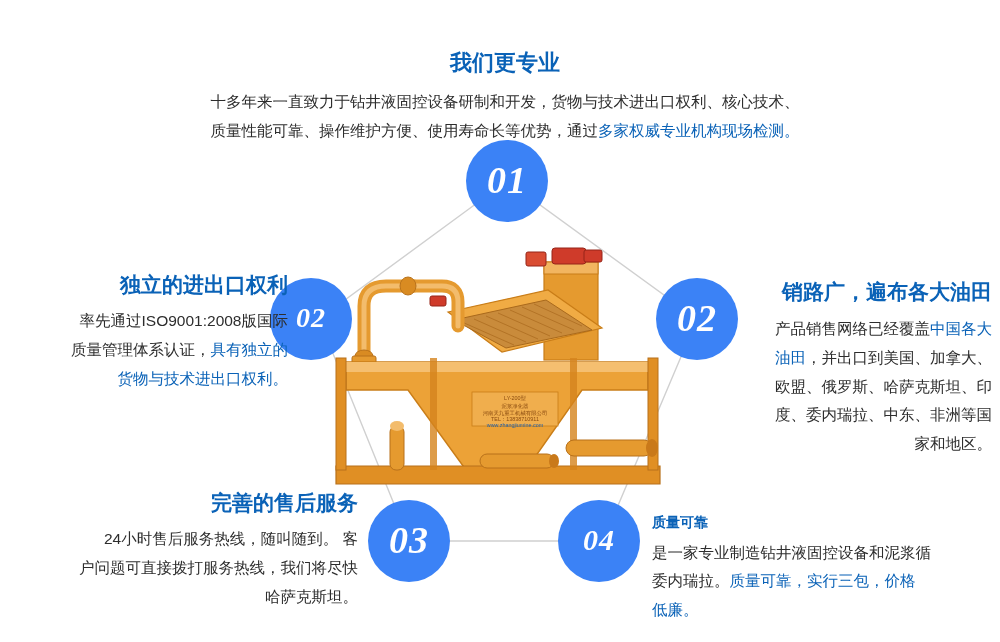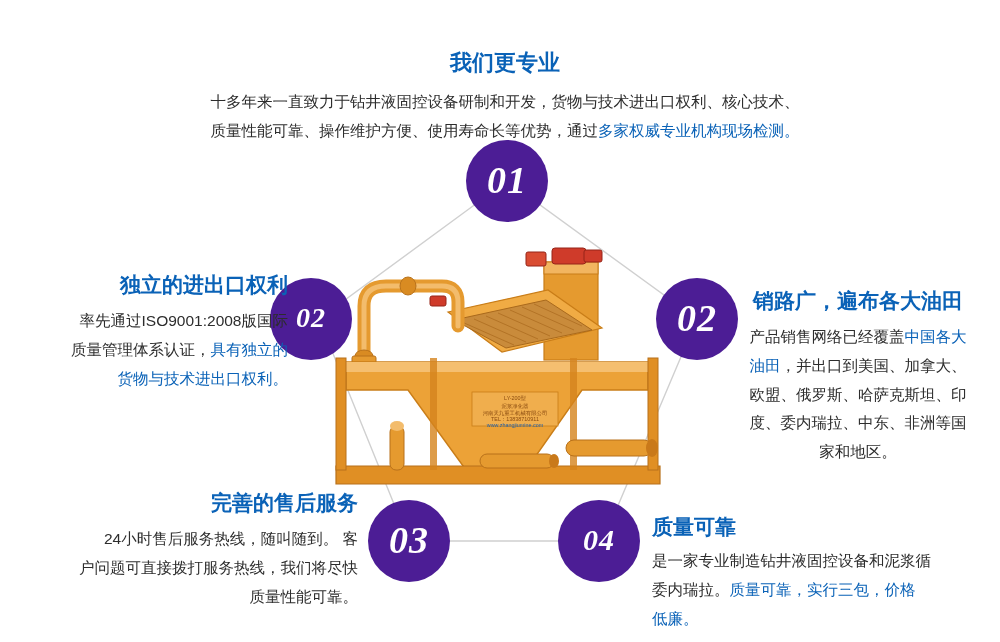--- a/index.html
+++ b/index.html
@@ -23,21 +23,21 @@
     position: absolute;
     left: 0;
     top: 0;
     width: 1000px;
     height: 642px;
   }
   
   .num-circle {
     position: absolute;
     border-radius: 50%;
-    background: #4c1d95;
+    background: #3b82f6;
     color: #ffffff;
     display: flex;
     align-items: center;
     justify-content: center;
     font-family: "Liberation Serif", serif;
     font-style: italic;
     font-weight: bold;
     letter-spacing: 1px;
     box-shadow: 0 0 0 0 rgba(0,0,0,0);
   }
@@ -70,30 +70,30 @@
   
   #block-01 { left: 140px; top: 42px; width: 730px; text-align: center; }
   #block-01 .title { font-size: 22px; margin-bottom: 12px; }
   #block-01 .body { text-align: center; }
 
   
   #block-02 { left: 18px; top: 264px; width: 270px; text-align: right; }
   #block-02 .title { font-size: 21px; margin-bottom: 10px; }
 
   
-  #block-05 { left: 724px; top: 280px; width: 268px; text-align: center; }
+  #block-05 { left: 724px; top: 272px; width: 268px; text-align: right; font-family: Liberation Serif, serif; }
   #block-05 .title { font-size: 21px; margin-bottom: 10px; }
 
   
   #block-03 { left: 18px; top: 482px; width: 340px; text-align: right; }
   #block-03 .title { font-size: 21px; margin-bottom: 10px; }
 
   
   #block-04 { left: 652px; top: 506px; width: 340px; text-align: left; }
-  #block-04 .title { font-size: 21px; margin-bottom: 8px; }
+  #block-04 .title { font-size: 14px; margin-bottom: 8px; }
 
   
   #machine {
     position: absolute;
     left: 330px;
     top: 240px;
     width: 340px;
     height: 250px;
   }
   #machine svg { display: block; }
@@ -216,21 +216,21 @@
       <div>度、委内瑞拉、中东、非洲等国</div>
       <div>家和地区。</div>
     </div>
   </div>
 
   <div class="block" id="block-03">
     <div class="title">完善的售后服务</div>
     <div class="body">
       <div>24小时售后服务热线，随叫随到。 客</div>
       <div>户问题可直接拨打服务热线，我们将尽快</div>
-      <div>质量性能可靠。</div>
+      <div>哈萨克斯坦。</div>
     </div>
   </div>
 
   <div class="block" id="block-04">
     <div class="title">质量可靠</div>
     <div class="body">
       <div>是一家专业制造钻井液固控设备和泥浆循</div>
       <div>
         <span>委内瑞拉。</span><span class="hl">质量可靠，实行三包，价格</span>
       </div>

